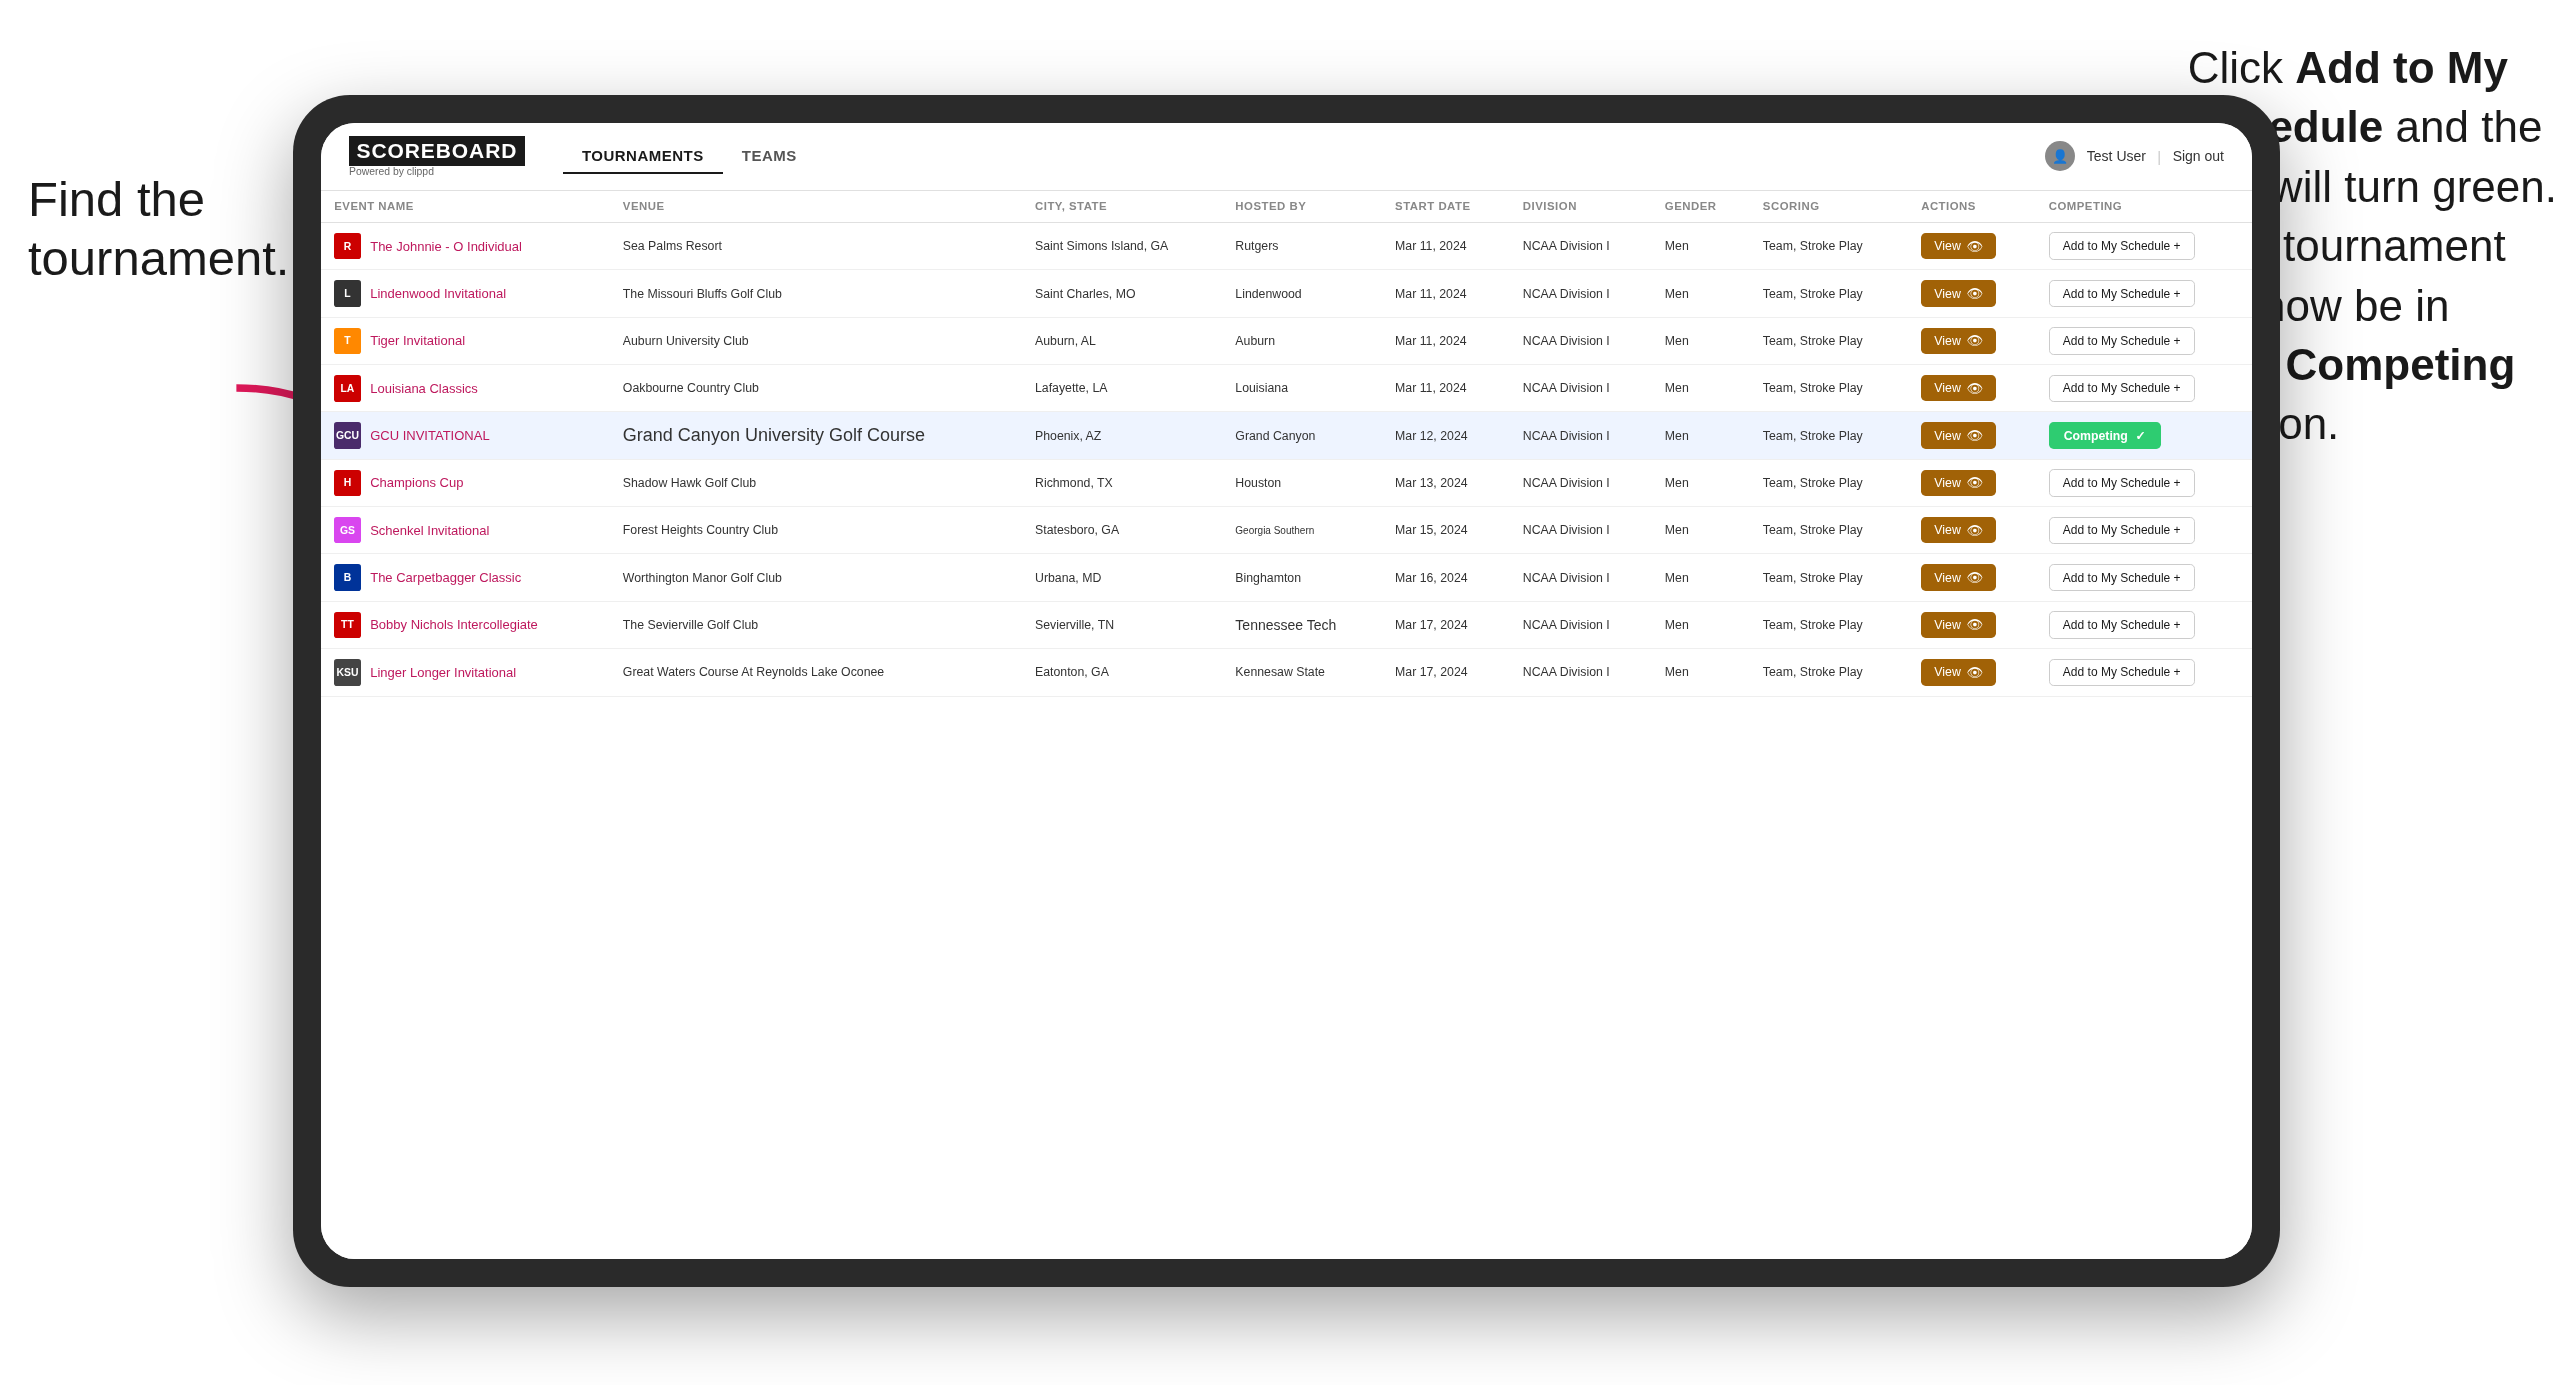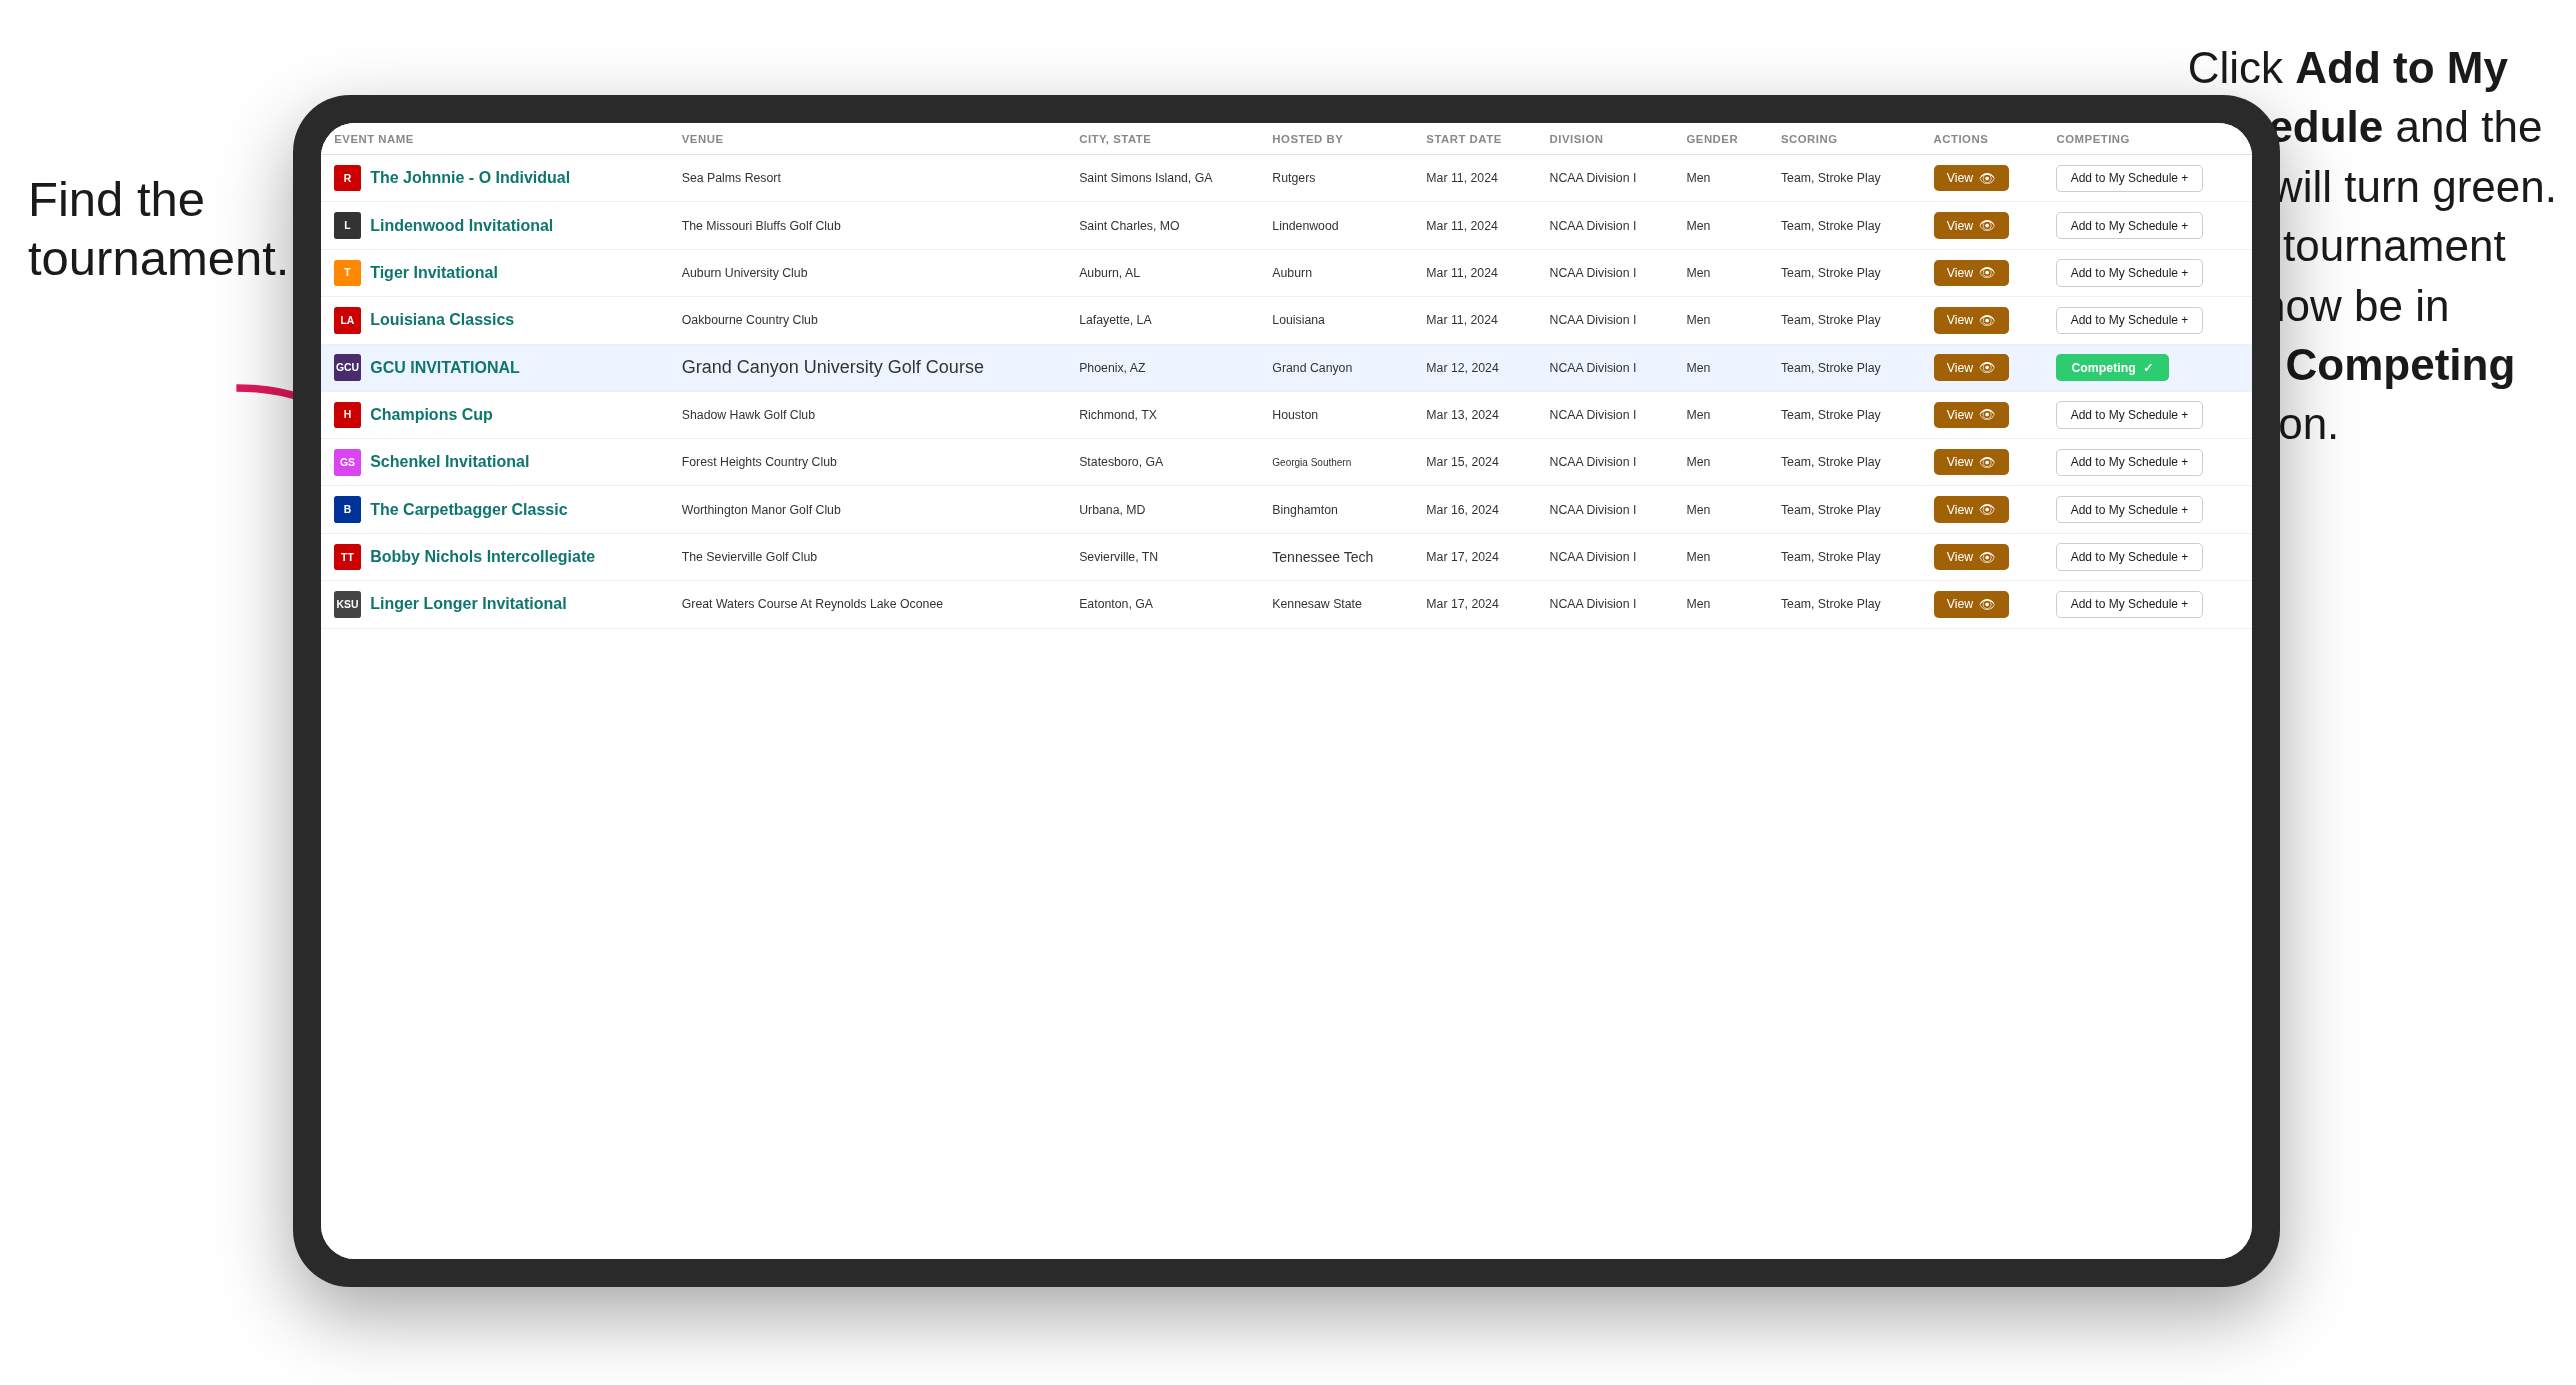--- a/index.html
+++ b/index.html
@@ -215,23 +215,23 @@
       flex-shrink: 0;
       display: flex;
       align-items: center;
       justify-content: center;
       font-size: 10.4px;
       font-weight: bold;
       color: #666;
     }
 
     .event-name-text {
-      font-size: 16px;
-      color: #0f766e;
-      font-weight: 700;
+      font-size: 13px;
+      color: #be185d;
+      font-weight: 400;
     }
 
     .btn-view {
       background: #a16207;
       color: #ffffff;
       border: none;
       border-radius: 4.7px;
       padding: 5.7px 13.2px;
       font-size: 12.3px;
       cursor: pointer;
@@ -313,20 +313,36 @@
     <marker id="arrowhead-r" markerWidth="10" markerHeight="7" refX="0" refY="3.5" orient="auto">
       <polygon points="10 0, 0 3.5, 10 7" fill="#e0195a"></polygon>
     </marker>
   </defs>
   <path d="M 170 20 Q 30 80 40 250" stroke="#e0195a" stroke-width="8" fill="none" marker-end="url(#arrowhead-r)"></path>
 </svg>
 
 <div class="tablet-frame">
   <div class="tablet-screen">
 
+    <div class="app-header">
+      <div class="logo-area">
+        <span class="logo-text">SCOREBOARD</span>
+        <span class="logo-subtitle">Powered by clippd</span>
+      </div>
+      <nav class="nav-tabs">
+        <div class="nav-tab active">TOURNAMENTS</div>
+        <div class="nav-tab">TEAMS</div>
+      </nav>
+      <div class="header-right">
+        <div class="user-avatar">👤</div>
+        <span class="user-name">Test User</span>
+        <span style="color:#ccc;">|</span>
+        <span class="sign-out">Sign out</span>
+      </div>
+    </div>
 
     <div class="table-container">
       <table>
         <thead>
           <tr>
             <th>EVENT NAME</th>
             <th>VENUE</th>
             <th>CITY, STATE</th>
             <th>HOSTED BY</th>
             <th>START DATE</th>

